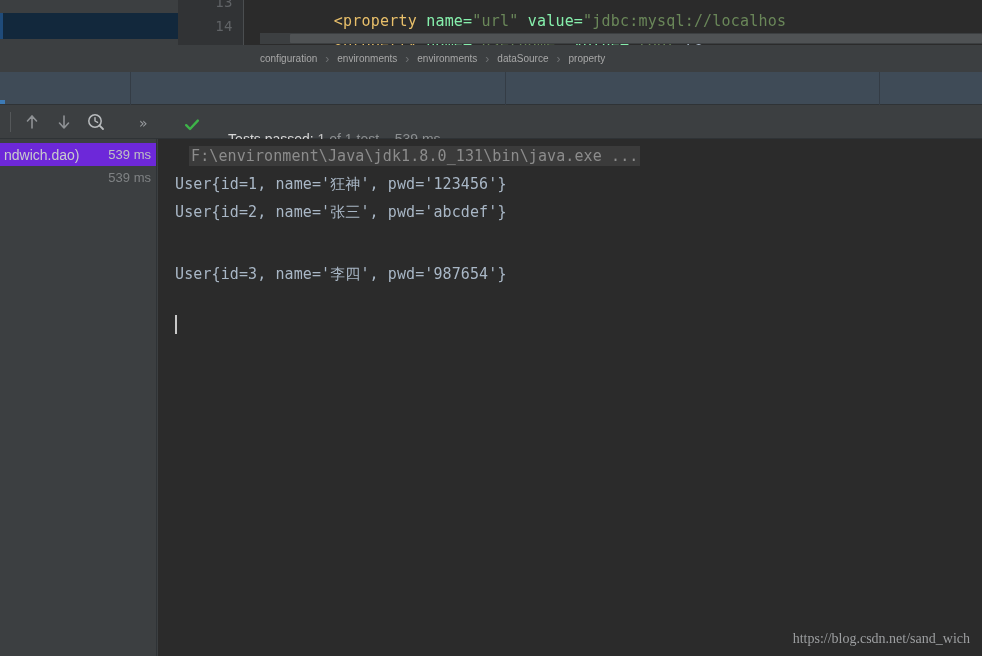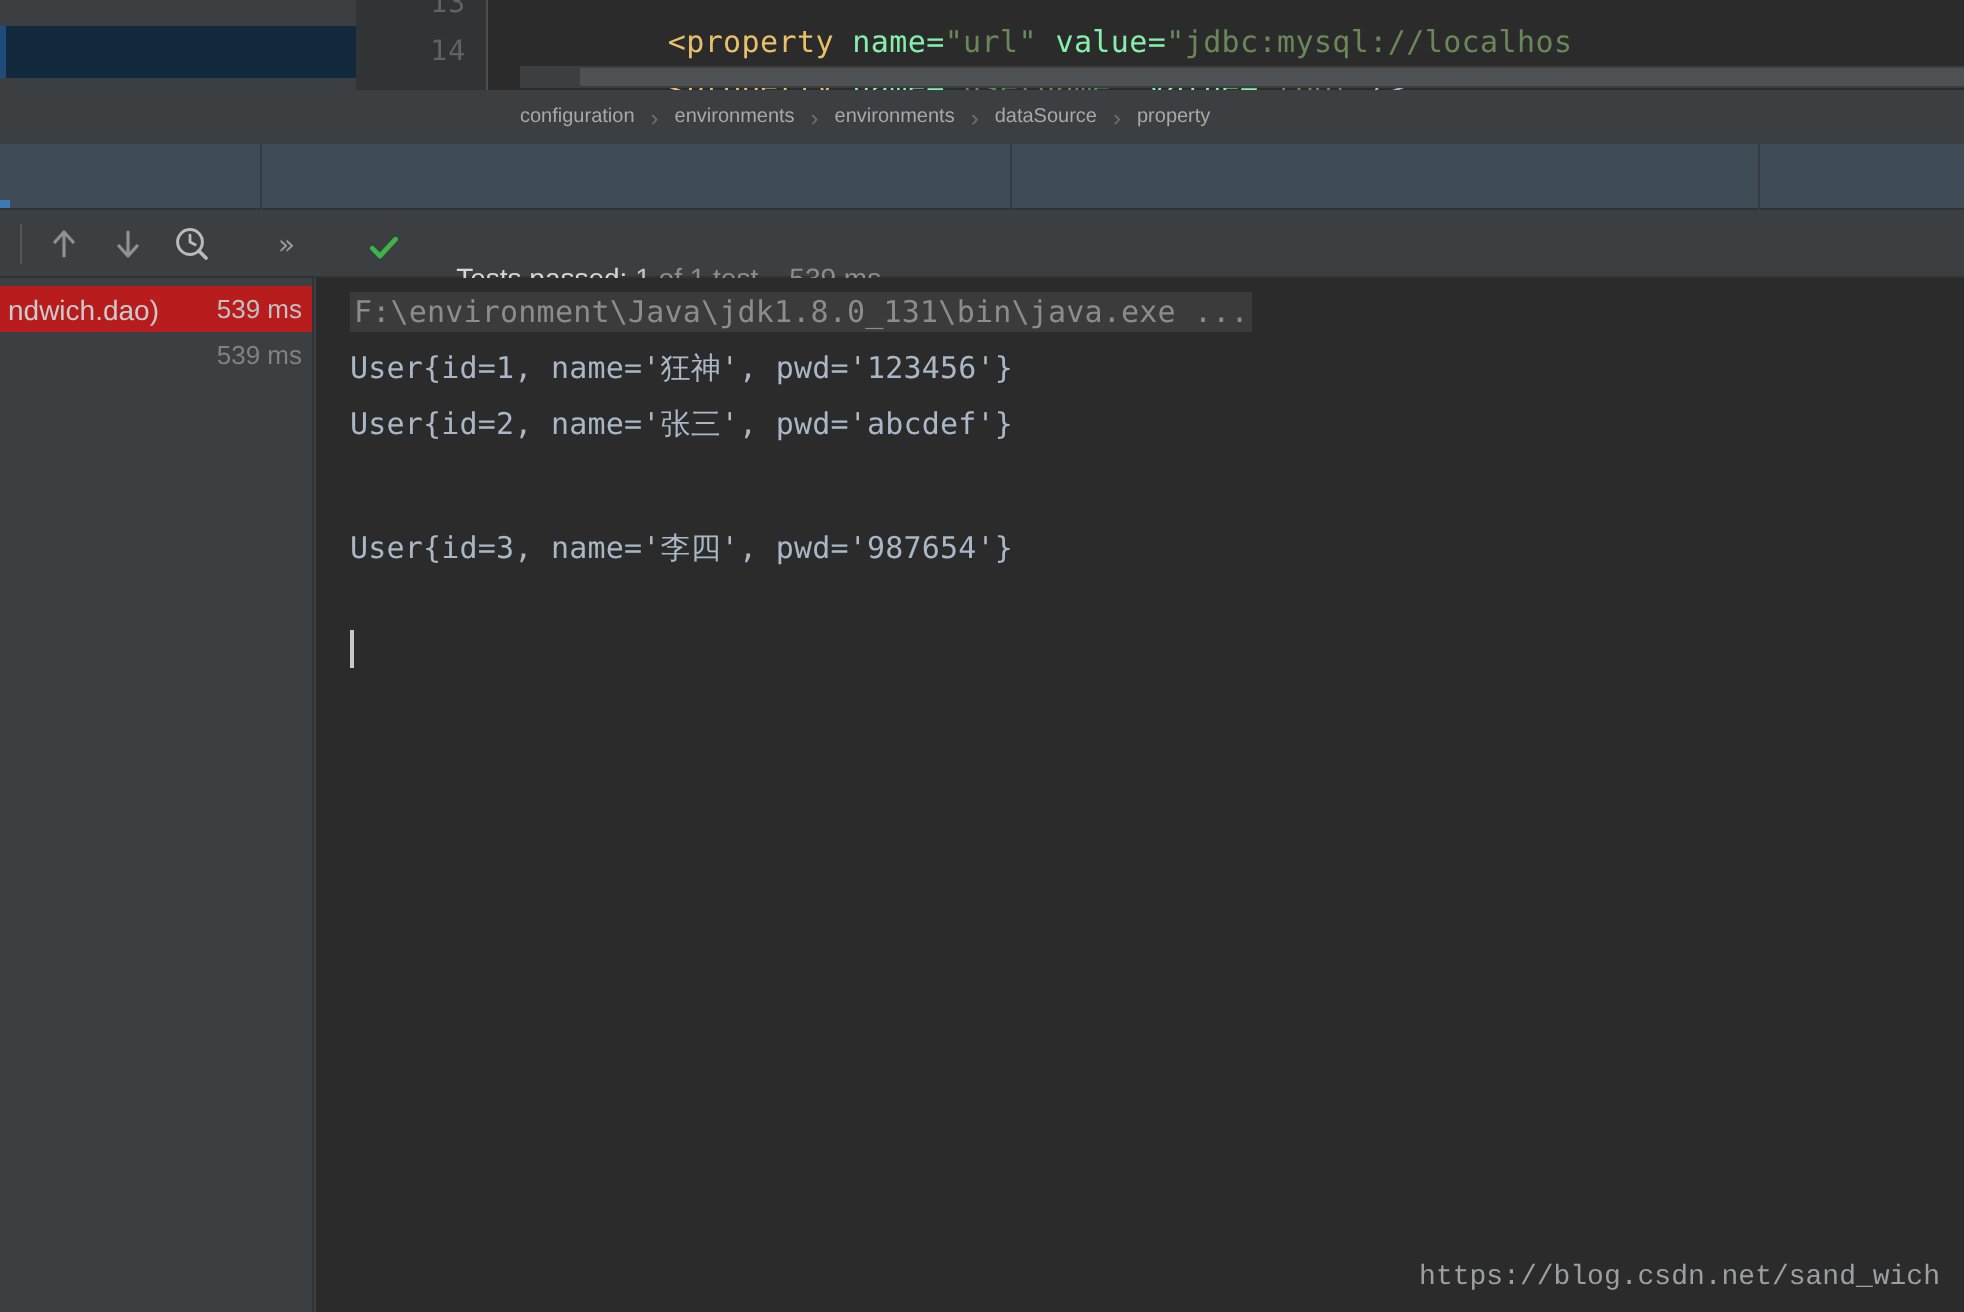--- a/index.html
+++ b/index.html
@@ -220,21 +220,21 @@
   }
   .tt-row {
     position: absolute;
     left: 0;
     width: 157px; height: 23px;
     display: flex;
     align-items: center;
     padding-left: 4px;
     cursor: default;
   }
-  .tt-row.r1 { top: 4px; background: #b91c1c; }
+  .tt-row.r1 { top: 4px; background: #6d28d9; }
   .tt-row.r2 { top: 27px; }
   .tt-label {
     flex: 1;
     font-size: 14px;
     color: #c9cbcd;
     white-space: nowrap;
     overflow: hidden;
     text-overflow: clip;
     font-family: "Liberation Sans", sans-serif;
   }
@@ -260,21 +260,21 @@
     position: absolute;
     left: 17px;
     white-space: pre;
     font-family: "DejaVu Sans Mono", monospace;
     font-size: 15px;
     color: #a9b7c6;
     letter-spacing: .1px;
   }
   .console-cmd {
     position: absolute;
-    left: 17px; top: 7px;
+    left: 31px; top: 7px;
     padding: 1px 2px;
     background: #3b3b3b;
     color: #8c8c8c;
     white-space: pre;
     font-family: "DejaVu Sans Mono", monospace;
     font-size: 15px;
     letter-spacing: .1px;
   }
   .cl-u1 { top: 36px; }
   .cl-u2 { top: 64px; }
@@ -287,21 +287,21 @@
     width: 2px; height: 19px;
     background: #c8c8c8;
   }
 
   
   .watermark {
     position: absolute;
     right: 12px; bottom: 9px;
     font-size: 14px;
     color: #9d9fa1;
-    font-family: Liberation Mono, monospace;
+    font-family: Liberation Serif, serif;
     user-select: none;
   }
 </style>
 </head>
 <body>
 
 <div id="app">
 
   <div class="editor-strip">
 

